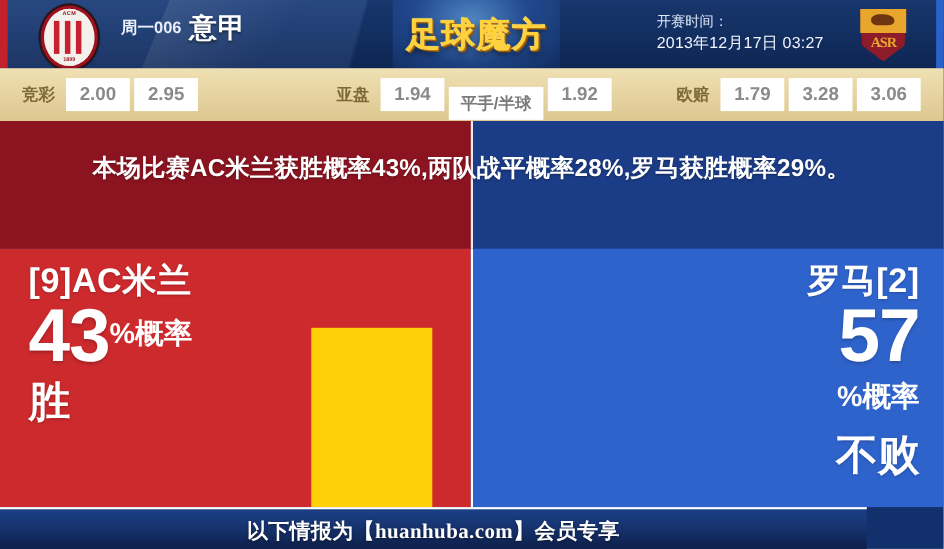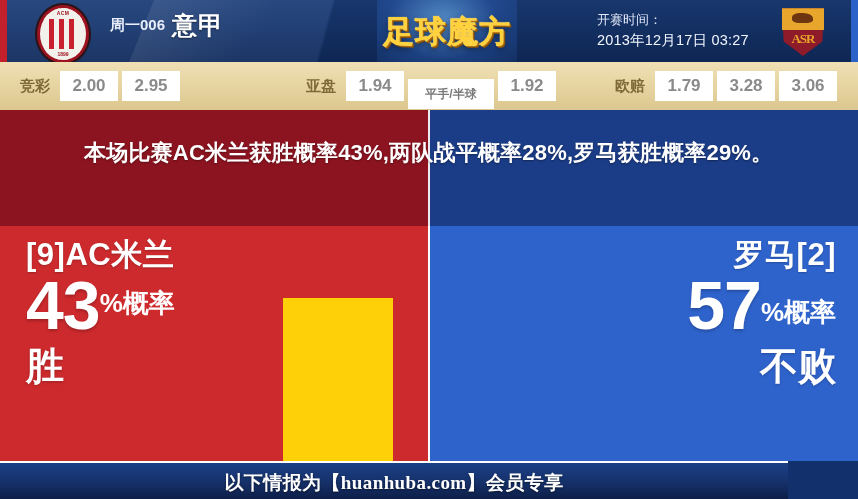--- a/index.html
+++ b/index.html
@@ -43,40 +43,40 @@
   .crest-roma .asr{position:absolute;left:0;right:0;top:52%;text-align:center;
     font-size:13px;font-weight:700;color:#e8a72c;font-family:"Liberation Serif",serif;letter-spacing:-1px;}
   .crest-roma .rim{position:absolute;inset:0;
     clip-path:polygon(50% 100%, 6% 72%, 2% 8%, 98% 8%, 94% 72%);
     background:#2b1a52;z-index:-1;}
 
   .round-label{position:absolute;left:110px;top:16px;font-size:15px;color:#e9eefb;font-weight:700;}
   .league-label{position:absolute;left:172px;top:9px;font-size:25px;color:#ffffff;font-weight:700;letter-spacing:1px;
     text-shadow:0 1px 2px rgba(0,0,0,.45);}
 
-  .brand{position:absolute;left:377px;top:0px;width:140px;height:62px;overflow:hidden;}
+  .brand{position:absolute;left:357px;top:0px;width:152px;height:62px;overflow:hidden;}
   .brand .glow{position:absolute;left:50%;top:52%;width:230px;height:150px;margin-left:-115px;margin-top:-75px;
     background:radial-gradient(ellipse at 48% 42%, rgba(120,190,255,.62) 0%, rgba(52,110,210,.34) 32%, rgba(20,50,110,0) 68%);}
   .brand .txt{position:absolute;left:0;right:0;top:11px;text-align:center;font-size:31px;font-weight:700;
     letter-spacing:1px;color:#ffd23c;
     text-shadow:0 0 1px #fff6b0, 1px 1px 0 #b3700a, 2px 2px 0 #8a5206, 0 3px 6px rgba(0,0,0,.55);}
 
   .kick{position:absolute;left:597px;top:9px;color:#dfe7f7;font-size:13px;line-height:21px;}
   .kick .l2{font-size:14.5px;color:#f2f6ff;letter-spacing:.2px;}
 
   
   .odds{position:absolute;left:0;top:62px;width:858px;height:48px;
     background:linear-gradient(180deg,#efe0b4 0%,#e6d3a0 52%,#dcc78f 100%);
     border-top:1px solid #d9c severity;}
   .odds-inner{position:relative;width:100%;height:100%;}
   .og{position:absolute;top:9px;height:30px;display:flex;align-items:center;gap:4px;}
   .og .tag{font-size:15px;font-weight:700;color:#7d6a38;padding:0 6px;}
   .og .cell{min-width:58px;height:30px;background:#fff;display:flex;align-items:center;justify-content:center;
     font-size:17px;font-weight:700;color:#8a8a8a;padding:0 8px;box-sizing:border-box;}
-  .og .cell.wide{min-width:86px;font-size:12px;color:#7a7a7a;margin-top:16px;}
+  .og .cell.wide{min-width:86px;font-size:15px;color:#7a7a7a;margin-top:16px;}
   .og1{left:14px}
   .og2{left:300px}
   .og3{left:609px}
 
   
   .desc{position:absolute;left:0;top:110px;width:792px;height:116px;}
   .desc .half-l{position:absolute;left:0;top:0;width:429px;height:116px;background:#8c1420;}
   .desc .half-r{position:absolute;left:429px;top:0;width:429px;height:116px;background:#1b3c86;}
   .desc .divider{position:absolute;left:428px;top:0;width:2px;height:116px;background:#ffffff;opacity:.9;}
   .desc .txt{position:absolute;left:84px;top:25px;width:690px;color:#fff;font-size:22px;font-weight:700;
@@ -97,21 +97,21 @@
   .team-l .row{display:flex;align-items:center;margin-top:-2px;}
   .team-l .pct{font-size:68px;font-weight:700;line-height:66px;letter-spacing:-1px;
     text-shadow:0 2px 3px rgba(0,0,0,.22);}
   .team-l .unit{font-size:26px;font-weight:700;line-height:44px;padding-bottom:4px;letter-spacing:0;}
   .team-l .verdict{font-size:38px;font-weight:700;line-height:48px;margin-top:4px;
     text-shadow:0 1px 3px rgba(0,0,0,.22);}
 
   .team-r{position:absolute;right:22px;top:10px;color:#fff;text-align:right;}
   .team-r .name{font-size:31px;font-weight:700;letter-spacing:.5px;line-height:38px;
     text-shadow:0 1px 2px rgba(0,0,0,.22);}
-  .team-r .row{display:flex;align-items:flex-end;margin-top:-2px;}
+  .team-r .row{display:flex;align-items:flex-end;margin-top:-2px;flex-direction:column;}
   .team-r .pct{font-size:68px;font-weight:700;line-height:66px;letter-spacing:-1px;
     text-shadow:0 2px 3px rgba(0,0,0,.22);}
   .team-r .unit{font-size:26px;font-weight:700;line-height:44px;padding-bottom:4px;}
   .team-r .verdict{font-size:38px;font-weight:700;line-height:48px;margin-top:4px;
     text-shadow:0 1px 3px rgba(0,0,0,.22);}
 
   
   .foot{position:absolute;left:0;top:461px;width:788px;height:38px;
     background:linear-gradient(180deg,#1b3f86 0%,#16326c 50%,#0d1f49 100%);
     border-top:2px solid #ffffff;box-sizing:border-box;font-family:Liberation Serif, serif;}

